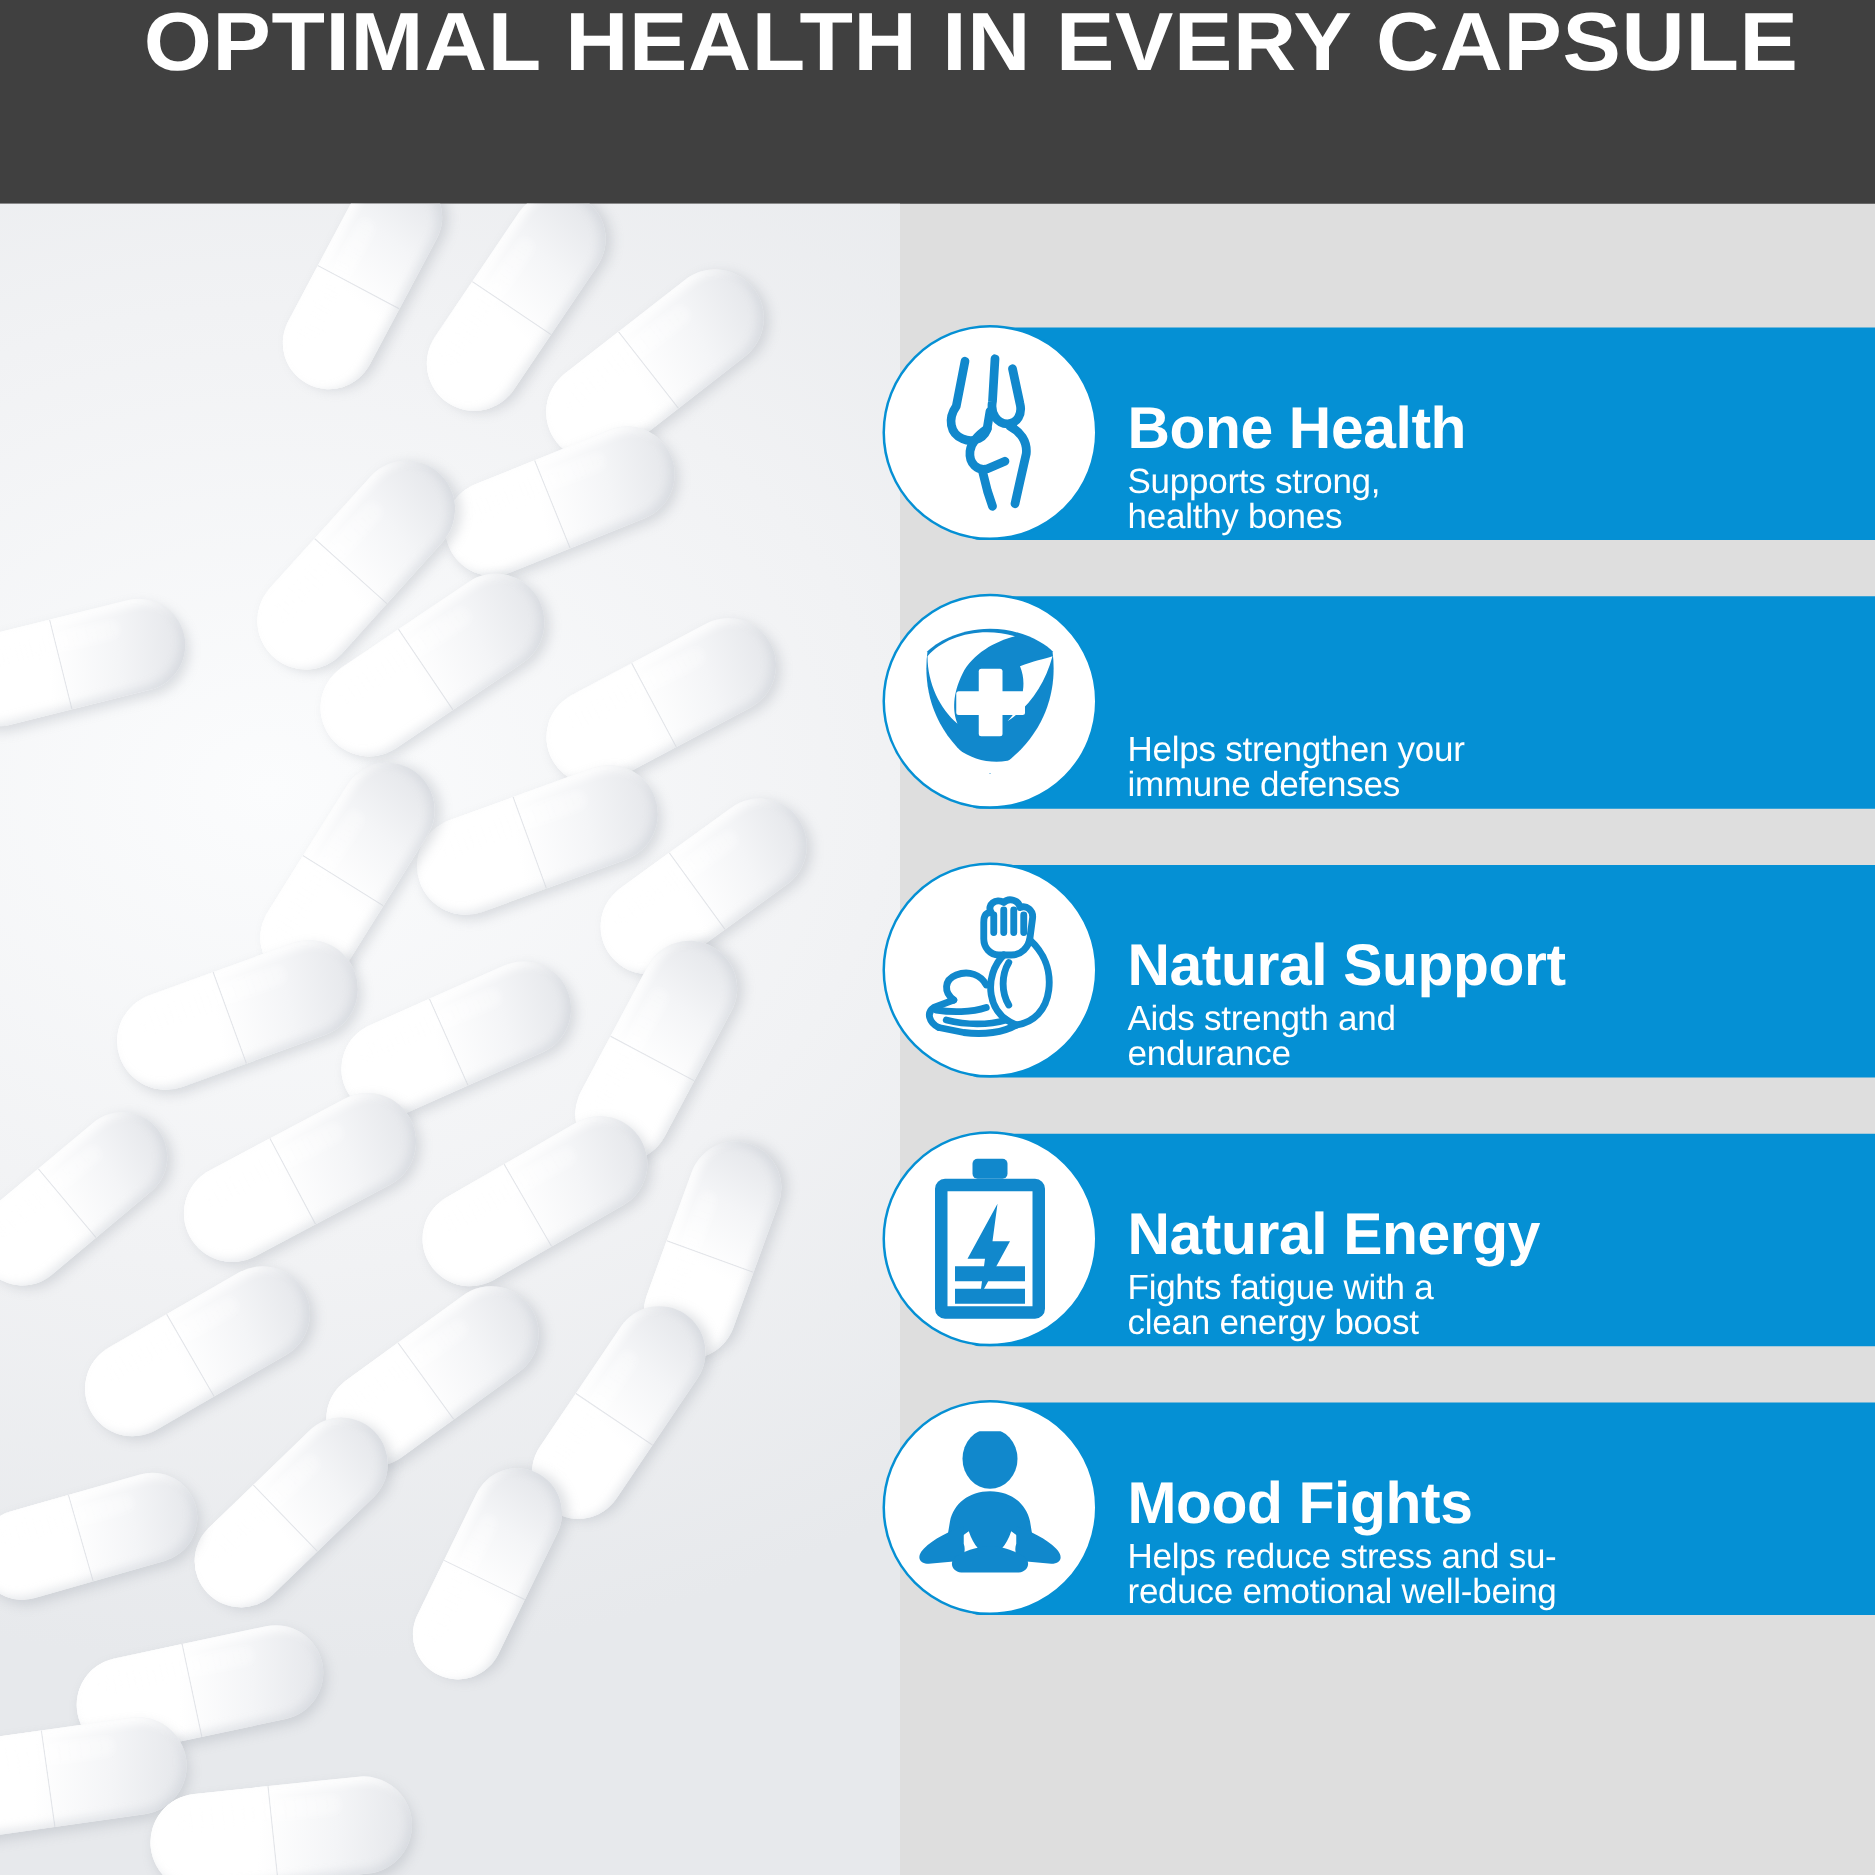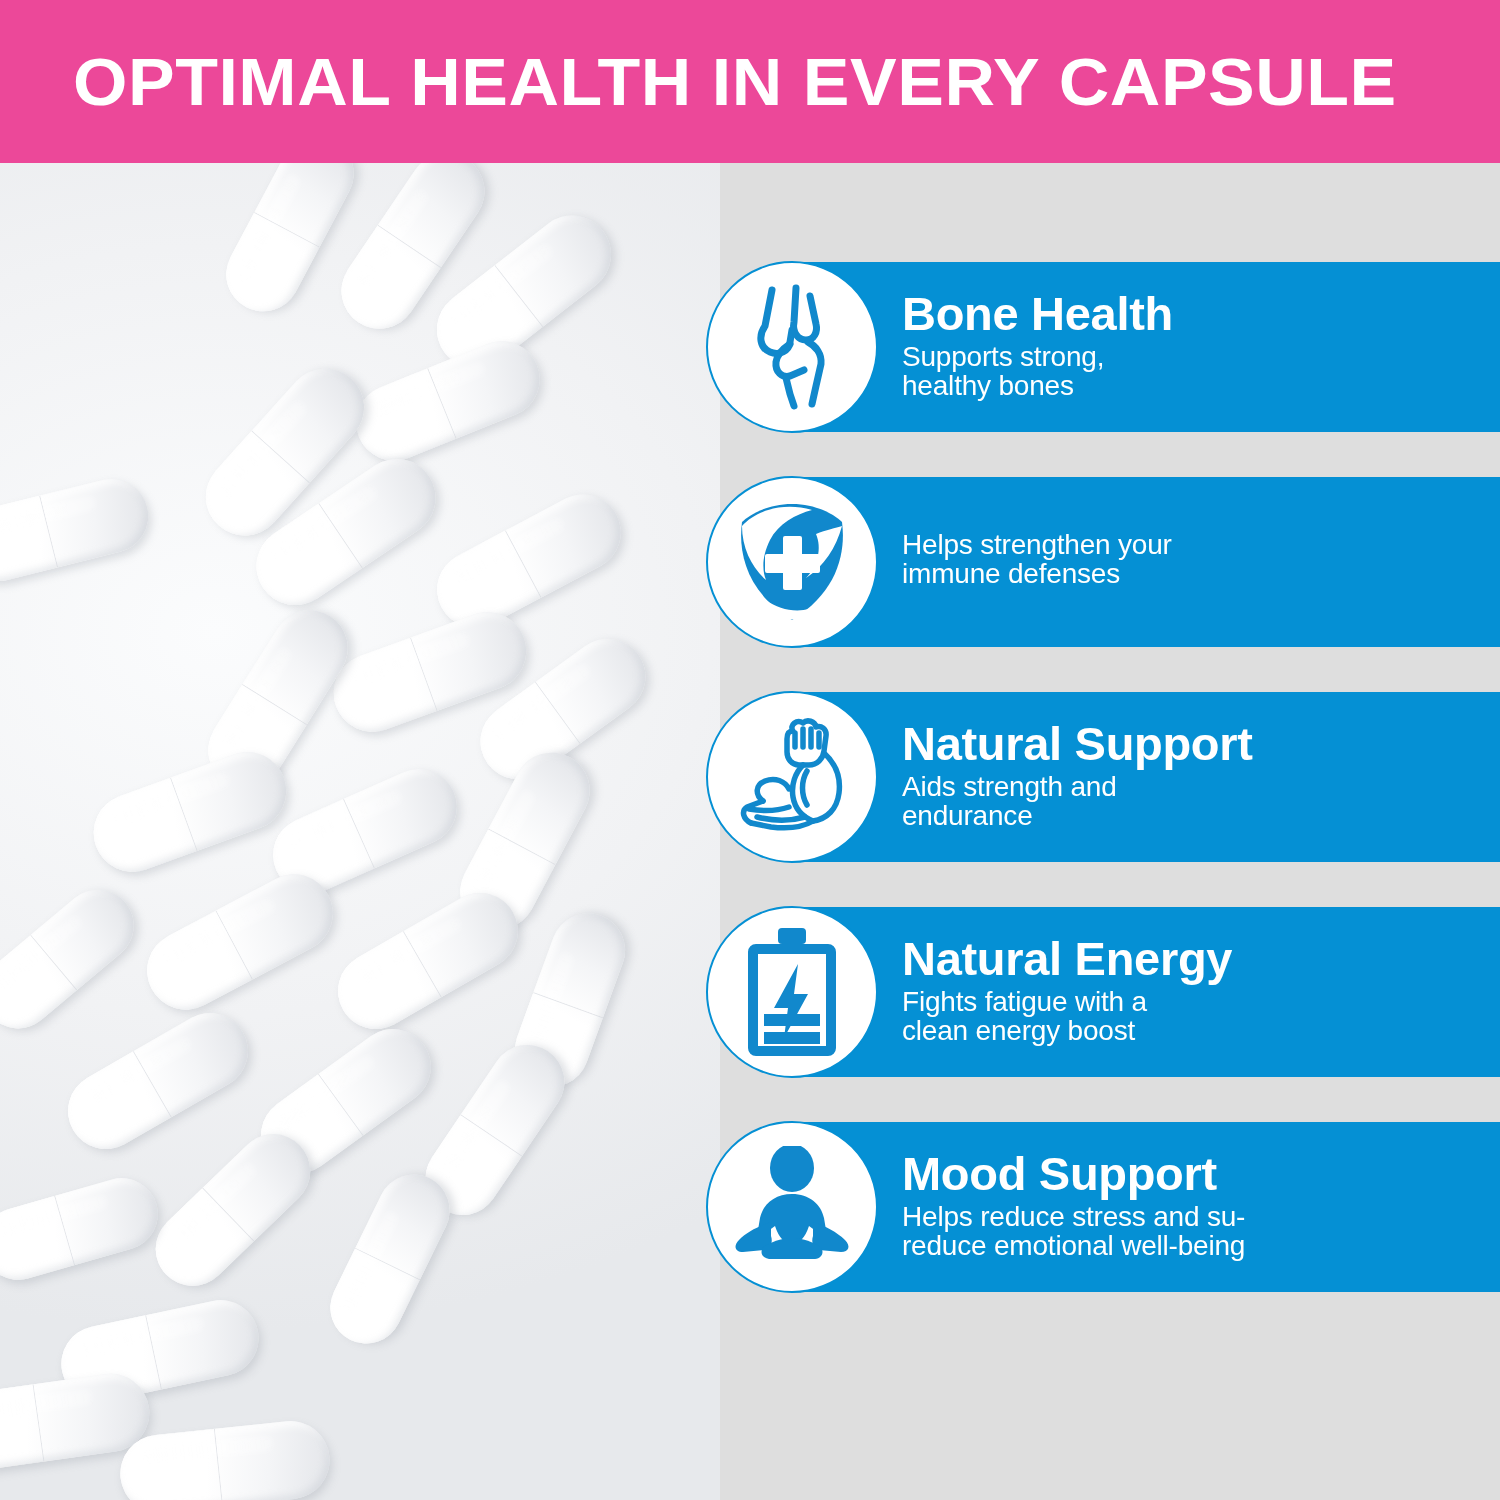--- a/index.html
+++ b/index.html
@@ -7,24 +7,24 @@
     width:1500px;height:1500px;
     font-family:"Liberation Sans", sans-serif;
     background:#dedede;
     overflow:hidden;
     position:relative;
   }
 
   
   .header{
     position:absolute;left:0;top:0;width:1500px;height:163px;
-    background:#ec4899;
-    display:flex;align-items:center;
+    background:#404040;
+    display:flex;
     box-sizing:border-box;
-    padding-left:73px;
+    padding-left:115px;
   }
   .header-title{
     color:#ffffff;
     font-size:66px;
     font-weight:bold;
     letter-spacing:0.5px;
     transform:scaleX(1.06);
     transform-origin:left center;
     white-space:nowrap;
     line-height:1;
@@ -61,21 +61,21 @@
   }
 
   
   .features{
     position:absolute;left:712px;top:262px;width:788px;
   }
   .feature-row{
     position:relative;
     height:170px;
     margin-bottom:45px;
-    display:flex;align-items:center;
+    display:flex;align-items:flex-end;
   }
   .bar{
     position:absolute;left:58px;top:0;right:-712px;height:170px;
     background:#0590d4;
     border-radius:14px 0 0 14px;
   }
   .icon-circle{
     position:relative;z-index:3;
     width:168px;height:168px;min-width:168px;
     border-radius:50%;
@@ -248,21 +248,21 @@
           <ellipse cx="67" cy="22" rx="22" ry="24"></ellipse>
           <path d="M67 48 C84 48 96 58 99 72 L101 84 C101 88 98 90 95 88 L84 80 C80 92 74 98 67 98
                    C60 98 54 92 50 80 L39 88 C36 90 33 88 33 84 L35 72 C38 58 50 48 67 48 Z"></path>
           <path d="M46 76 C34 80 22 86 14 94 C8 100 10 106 18 106 L40 104 C46 102 48 96 46 90 Z"></path>
           <path d="M88 76 C100 80 112 86 120 94 C126 100 124 106 116 106 L94 104 C88 102 86 96 88 90 Z"></path>
           <path d="M40 100 C50 94 60 92 67 92 C74 92 84 94 94 100 C100 104 98 112 90 113 L44 113 C36 112 34 104 40 100 Z"></path>
         </g>
       </svg>
     </div>
     <div class="text-col">
-      <div class="f-title">Mood Support</div>
+      <div class="f-title">Mood Fights</div>
       <div class="f-desc">
         <span>Helps reduce stress and su-</span>
         <span>reduce emotional well-being</span>
       </div>
     </div>
   </div>
 
 </div>
 
 </body></html>

